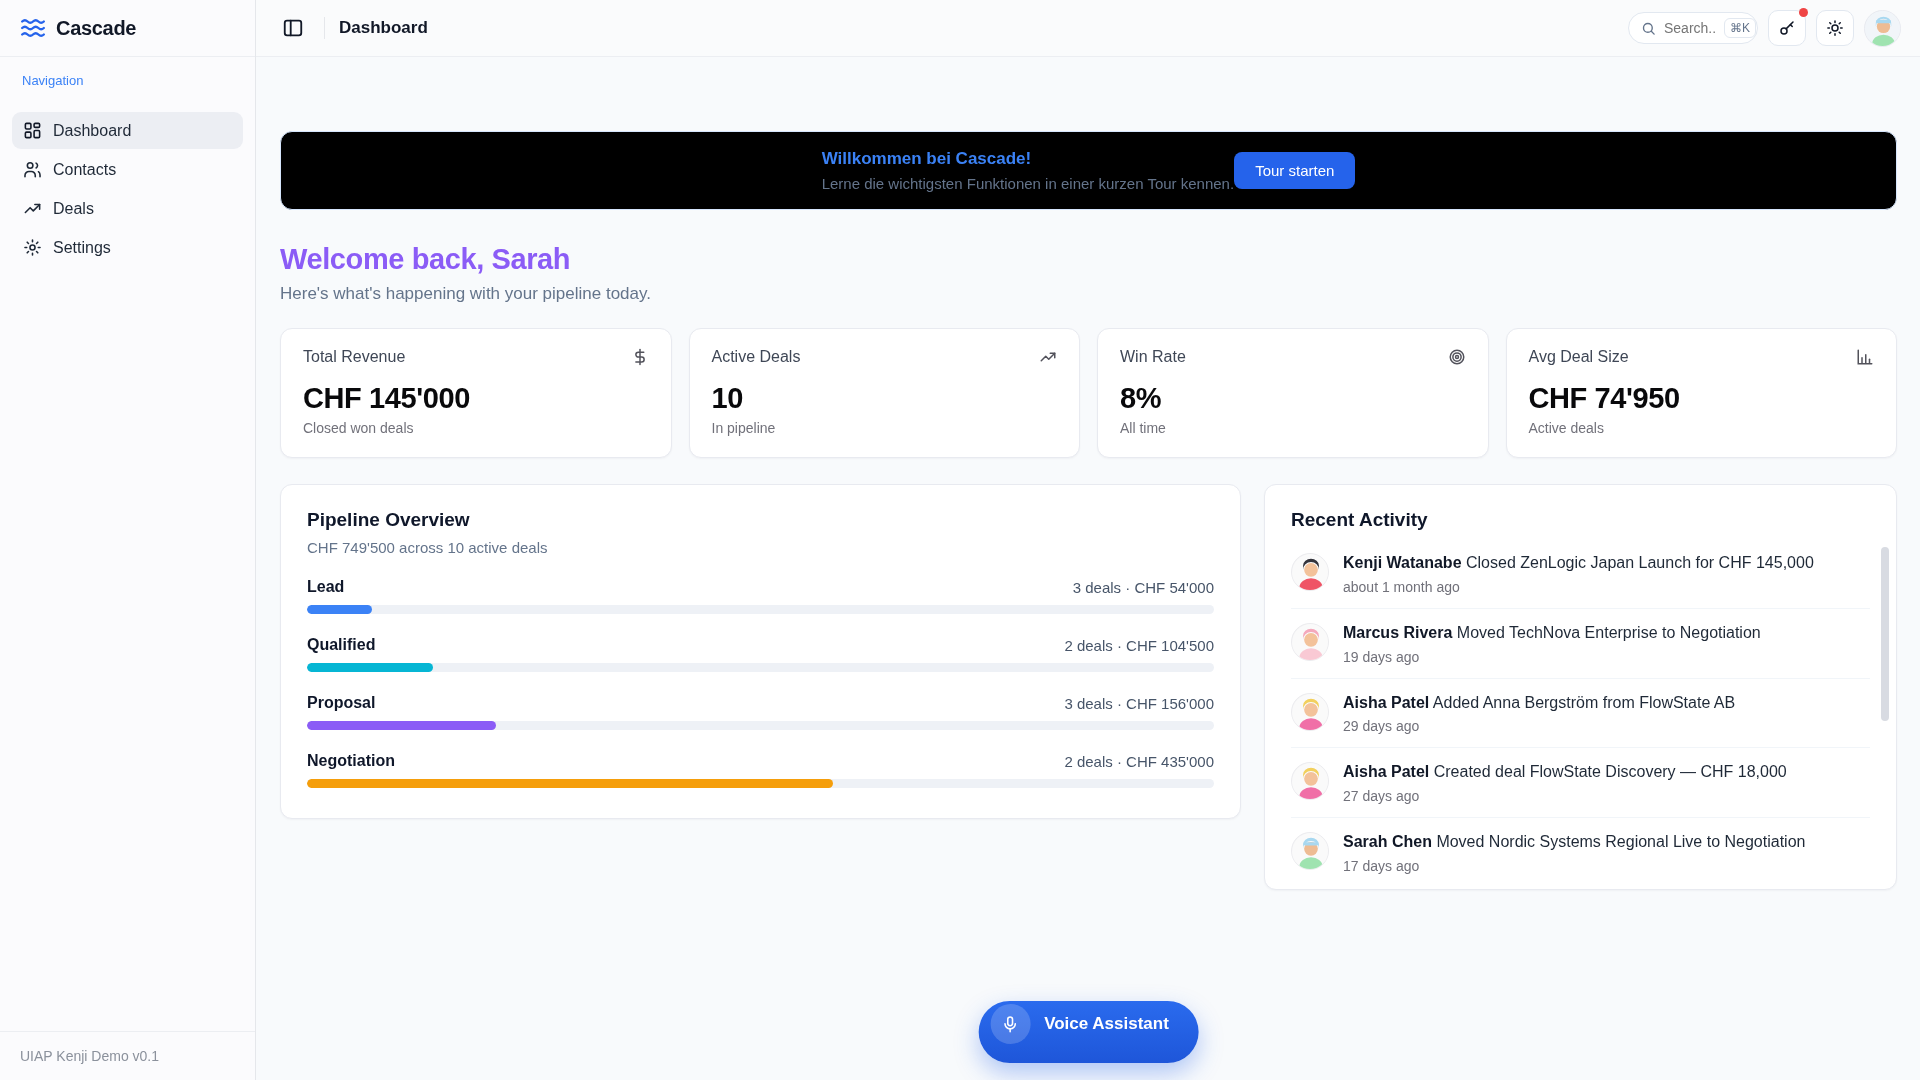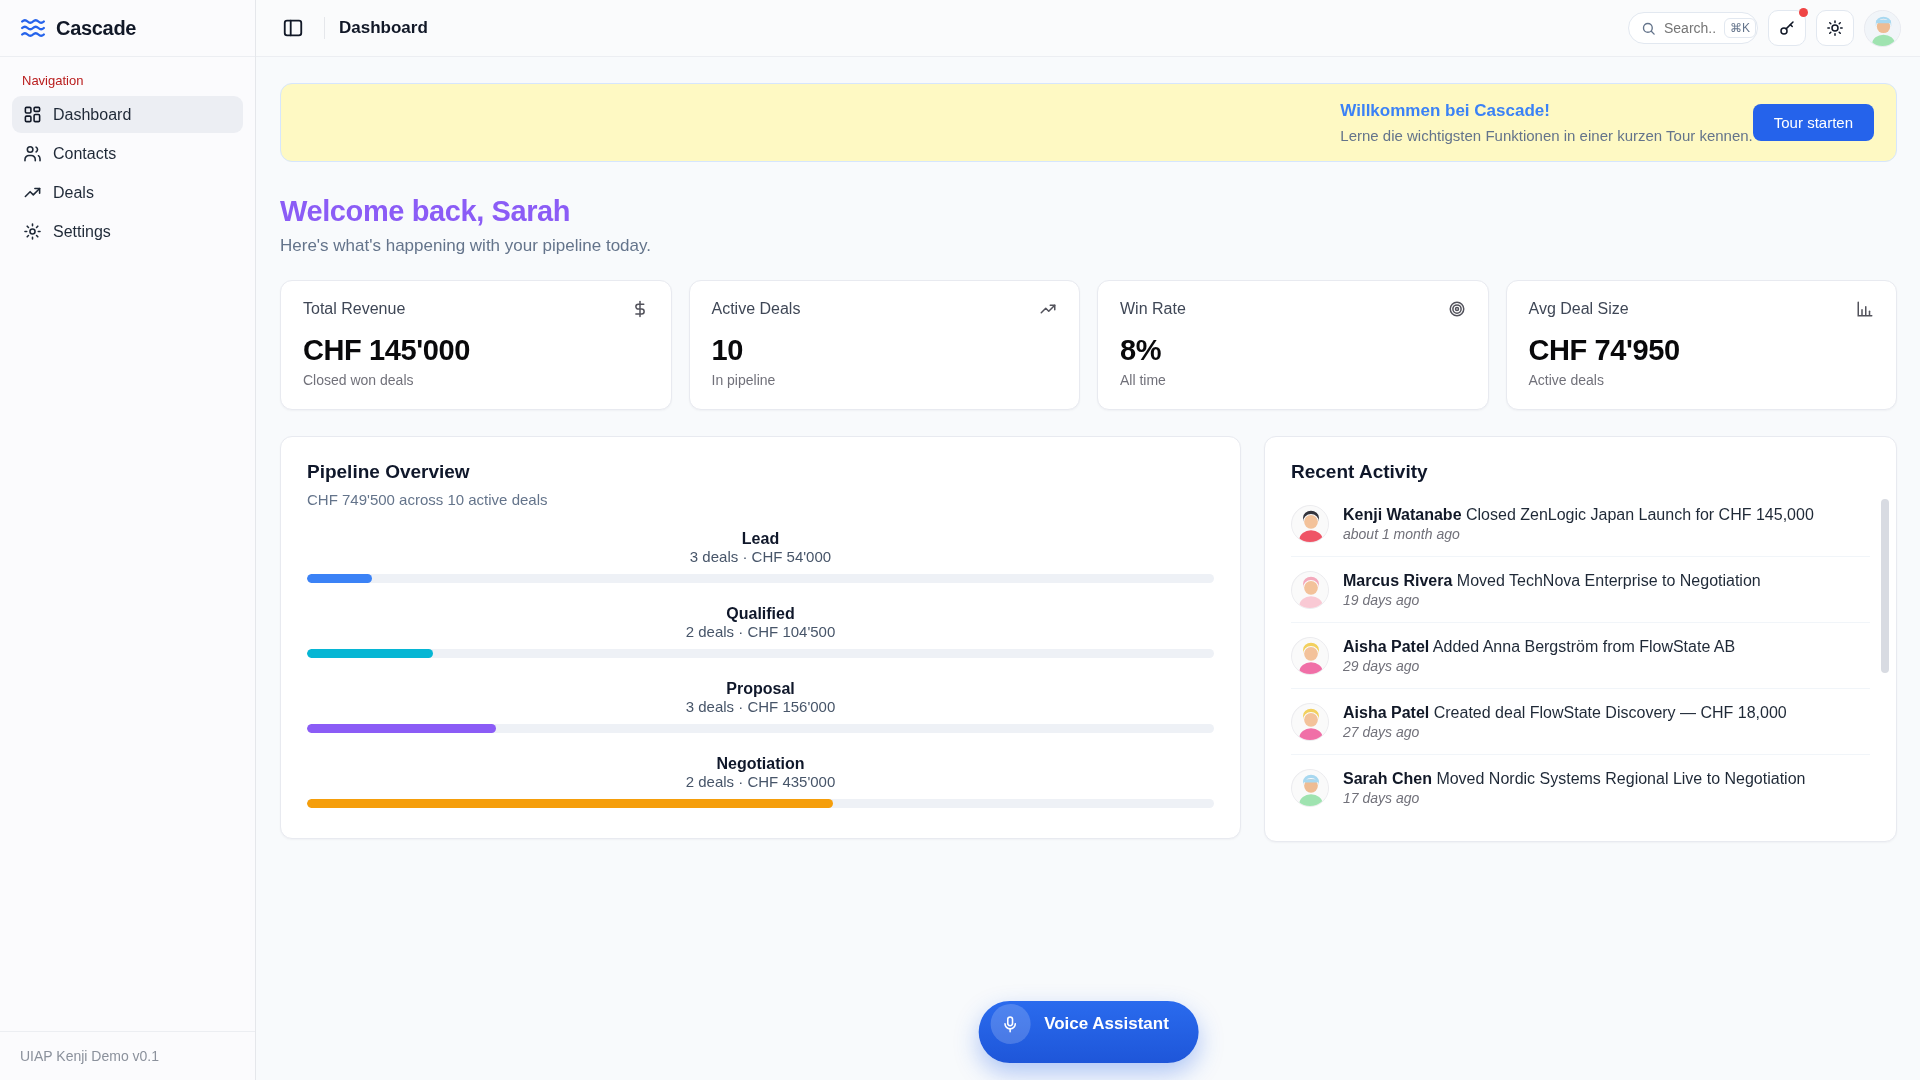--- a/index.html
+++ b/index.html
@@ -4,21 +4,21 @@
 <style>
   * { margin:0; padding:0; box-sizing:border-box; }
   html,body { width:1920px; height:1080px; overflow:hidden; }
   body { font-family:"Liberation Sans", sans-serif; background:#f8fafc; color:#0f172a; display:flex; }
 
   
   .sidebar { width:256px; height:1080px; background:#fbfbfd; border-right:1px solid #e5e7eb; display:flex; flex-direction:column; flex-shrink:0; }
   .sidebar-logo { height:57px; display:flex; align-items:center; gap:10px; padding:0 20px; border-bottom:1px solid #eceef2; }
   .sidebar-logo .brand { font-size:20px; font-weight:700; letter-spacing:-.3px; color:#111827; }
   .nav-section { padding:16px 12px; flex:1; }
-  .nav-label { font-size:13px; color:#b91c1c; padding:0 10px; margin-bottom:8px; }
+  .nav-label { font-size:13px; color:#3b82f6; padding:0 10px; margin-bottom:24px; }
   .nav-item { display:flex; align-items:center; gap:11px; padding:9px 11px; border-radius:9px; font-size:16px; color:#1f2937; cursor:pointer; margin-bottom:2px; }
   .nav-item.active { background:#eceef3; font-weight:500; }
   .nav-item svg { flex-shrink:0; }
   .sidebar-footer { border-top:1px solid #eceef2; padding:16px 20px; font-size:14px; color:#8b919c; }
 
   
   .main { flex:1; display:flex; flex-direction:column; height:1080px; position:relative; }
   .header { height:57px; background:#fafbfc; border-bottom:1px solid #eceef2; display:flex; align-items:center; padding:0 20px; gap:14px; flex-shrink:0; }
   .icon-btn-plain { width:34px; height:34px; display:flex; align-items:center; justify-content:center; border-radius:8px; cursor:pointer; background:transparent; border:none; }
   .header-divider { width:1px; height:22px; background:#e5e7eb; }
@@ -26,21 +26,21 @@
   .header-right { margin-left:auto; display:flex; align-items:center; gap:10px; }
   .search-box { display:flex; align-items:center; gap:8px; width:130px; height:32px; border:1px solid #e2e8f0; background:#ffffff; border-radius:16px; padding:0 6px 0 12px; cursor:text; }
   .search-box input { border:none; outline:none; width:52px; font-size:14px; color:#64748b; background:transparent; font-family:"Liberation Sans", sans-serif; }
   .kbd-chip { font-size:12px; color:#64748b; border:1px solid #e2e8f0; border-radius:6px; padding:2px 5px; background:#fff; }
   .tool-btn { position:relative; width:38px; height:36px; border:1px solid #e2e8f0; background:#fff; border-radius:10px; display:flex; align-items:center; justify-content:center; cursor:pointer; }
   .notif-dot { position:absolute; top:-3px; right:-3px; width:9px; height:9px; background:#ef4444; border-radius:50%; }
   .avatar-lg { width:37px; height:37px; border-radius:50%; overflow:hidden; background:#f1f5f9; border:1px solid #e8eaf0; cursor:pointer; flex-shrink:0; }
 
   
   .content { flex:1; overflow:hidden; padding:26px 24px; }
-  .banner { background:#fef9c3; border:1px solid #d6e6fd; border-radius:12px; padding:17px 22px; display:flex; align-items:center; justify-content:flex-end; }
+  .banner { background:#000000; border:1px solid #d6e6fd; border-radius:12px; padding:17px 22px; display:flex; align-items:center; justify-content:center;margin-top:48px; }
   .banner-title { color:#3b82f6; font-weight:700; font-size:17px; margin-bottom:6px; }
   .banner-sub { color:#64748b; font-size:15px; }
   .btn-primary { background:#2563eb; color:#fff; border:none; border-radius:8px; padding:10px 21px; font-size:15px; font-family:"Liberation Sans", sans-serif; cursor:pointer; }
 
   .welcome { margin-top:33px; }
   .welcome h1 { font-size:29px; font-weight:700; letter-spacing:-.4px; color:#8b5cf6; }
   .welcome p { margin-top:8px; font-size:17px; color:#64748b; }
 
   .stats-row { margin-top:24px; display:grid; grid-template-columns:repeat(4,1fr); gap:17px; }
   .stat-card { background:#fff; border:1px solid #e8eaf0; border-radius:12px; padding:19px 22px 21px; box-shadow:0 1px 2px rgba(16,24,40,.04); }
@@ -49,34 +49,34 @@
   .stat-icon { color:#52525b; display:flex; }
   .stat-value { margin-top:16px; font-size:29px; font-weight:700; letter-spacing:-.4px; color:#09090b; }
   .stat-caption { margin-top:5px; font-size:14px; color:#71717a; }
 
   .panels-row { margin-top:26px; display:flex; gap:23px; align-items:flex-start; }
   .card { background:#fff; border:1px solid #e8eaf0; border-radius:12px; box-shadow:0 1px 2px rgba(16,24,40,.04); }
   .pipeline-card { width:961px; padding:24px 26px 30px; }
   .card-title { font-size:19px; font-weight:600; color:#0f172a; }
   .card-sub { margin-top:8px; font-size:15px; color:#64748b; }
   .stage { margin-top:22px; }
-  .stage-head { display:flex; align-items:center; justify-content:space-between;flex-direction:column; }
+  .stage-head { display:flex; align-items:center; justify-content:space-between; }
   .stage-label { font-size:16px; font-weight:600; color:#0f172a; }
   .stage-meta { font-size:15px; color:#475569; }
   .bar-track { margin-top:9px; height:9px; border-radius:9px; background:#eef1f6; overflow:hidden; }
   .bar-fill { height:100%; border-radius:9px; }
 
   .activity-card { width:633px; padding:24px 26px 12px; position:relative; }
   .activity-list { margin-top:8px; height:338px; overflow:hidden; }
   .activity-item { display:flex; gap:14px; padding:14px 0 13px; border-bottom:1px solid #f1f5f9; }
   .activity-item:last-child { border-bottom:none; }
   .av { width:38px; height:38px; border-radius:50%; overflow:hidden; background:#f4f4f5; border:1px solid #ececef; flex-shrink:0; }
   .activity-text { font-size:16px; color:#1f2937; line-height:1.3; }
   .activity-text b { font-weight:700; color:#111827; }
-  .activity-time { font-size:14px; color:#71717a;font-style:italic; }
+  .activity-time { margin-top:5px; font-size:14px; color:#71717a; }
   .scroll-thumb { position:absolute; top:62px; right:7px; width:8px; height:174px; border-radius:8px; background:#d8dbe2; cursor:pointer; }
 
   .voice-btn { position:absolute; left:50%; transform:translateX(-50%); bottom:17px; height:62px; display:flex; align-items:center; gap:14px; padding:0 30px 16px 12px; border:none; border-radius:40px; background:linear-gradient(180deg,#2a6bee,#1e56d9); color:#fff; font-size:17px; font-weight:700; font-family:"Liberation Sans", sans-serif; box-shadow:0 10px 24px rgba(37,99,235,.35); cursor:pointer; }
   .voice-mic-circle { width:40px; height:40px; border-radius:50%; background:rgba(255,255,255,.18); display:flex; align-items:center; justify-content:center; }
 
   svg { display:block; }
 </style>
 </head>
 <body>
 

